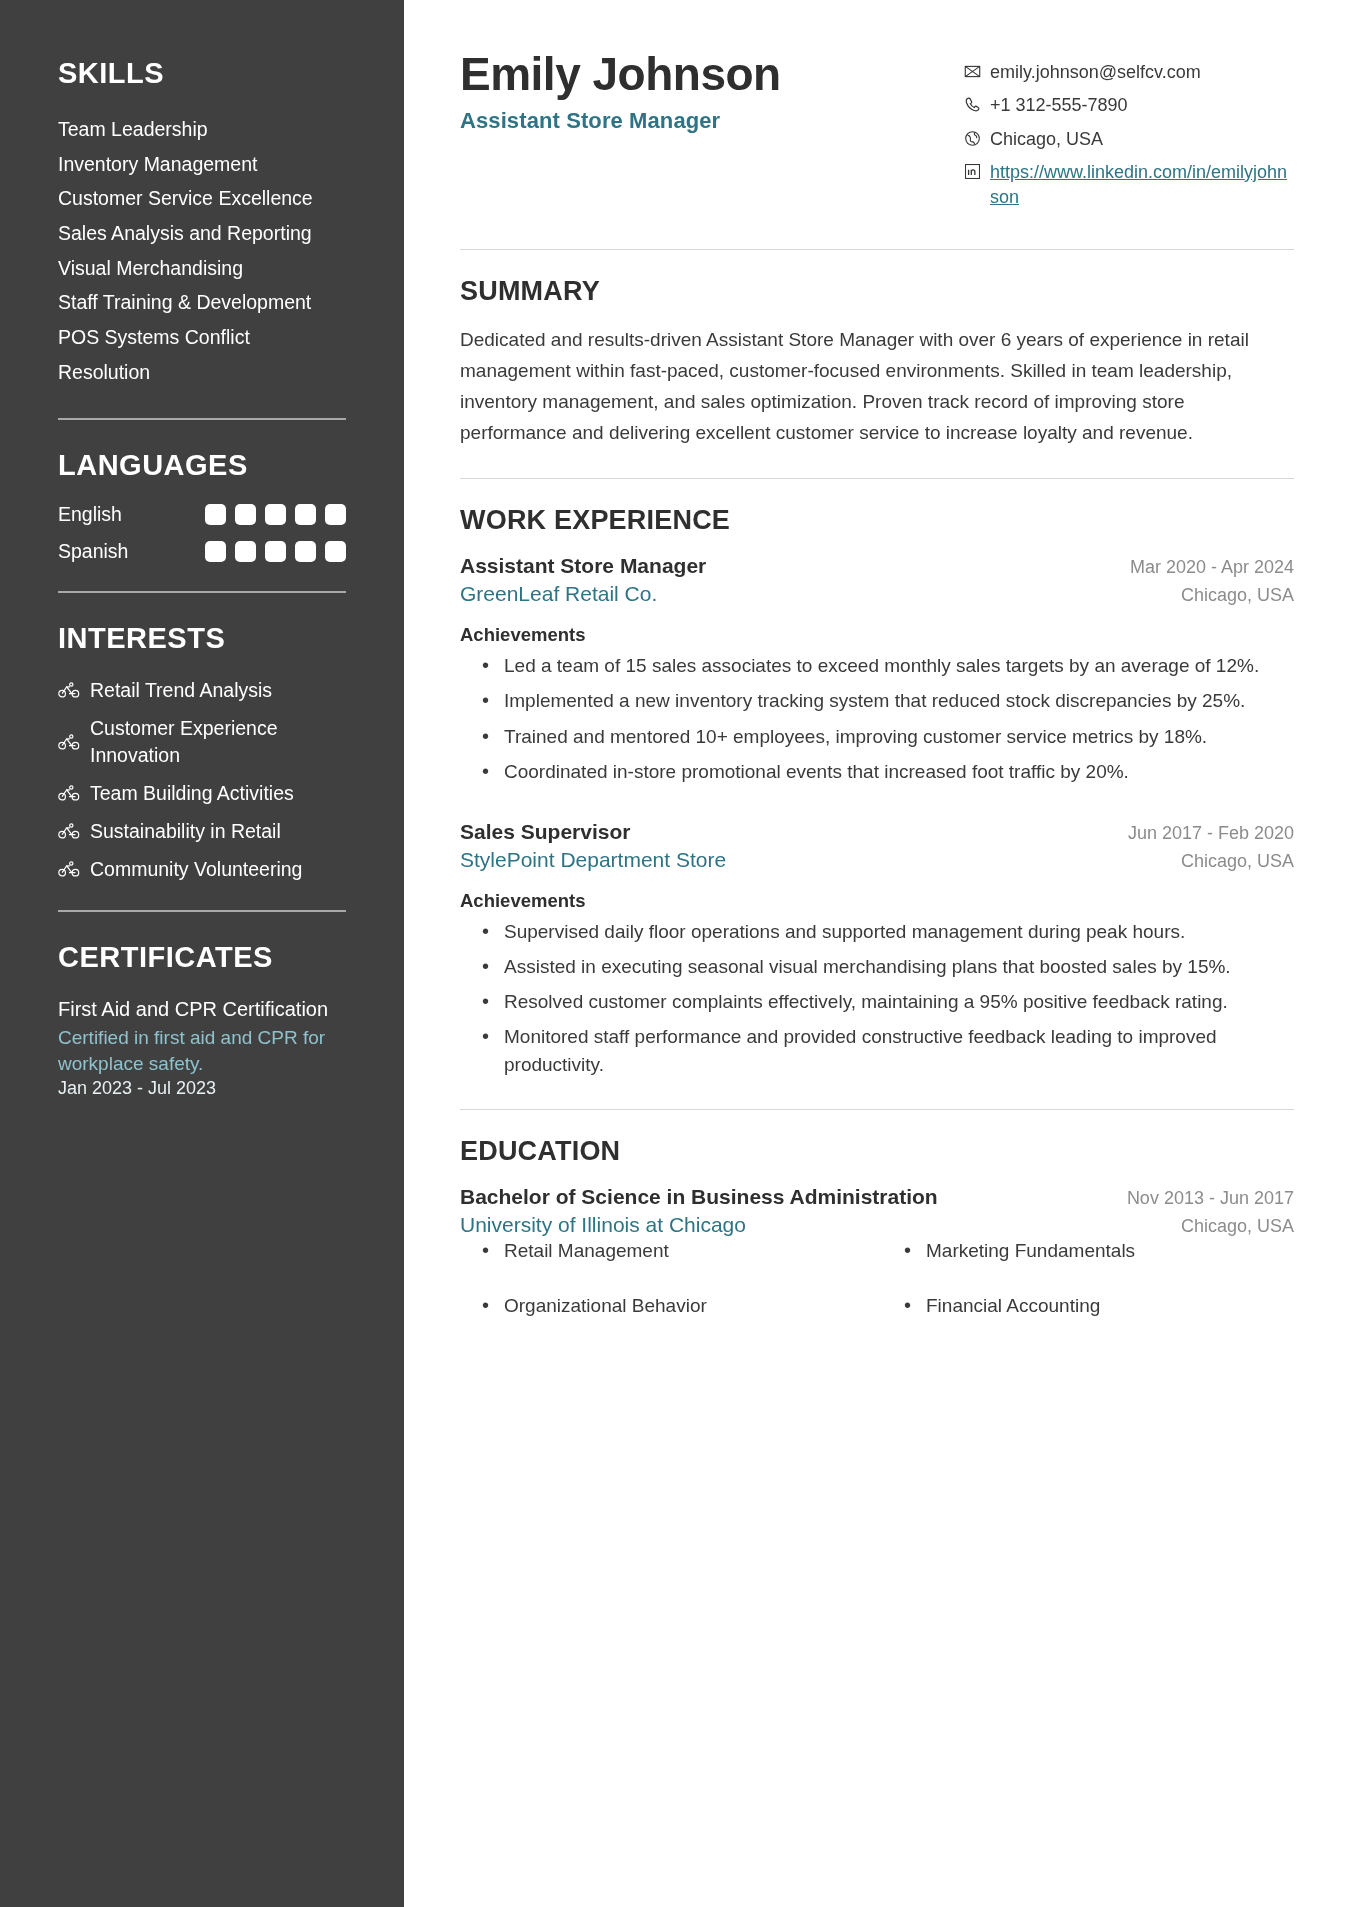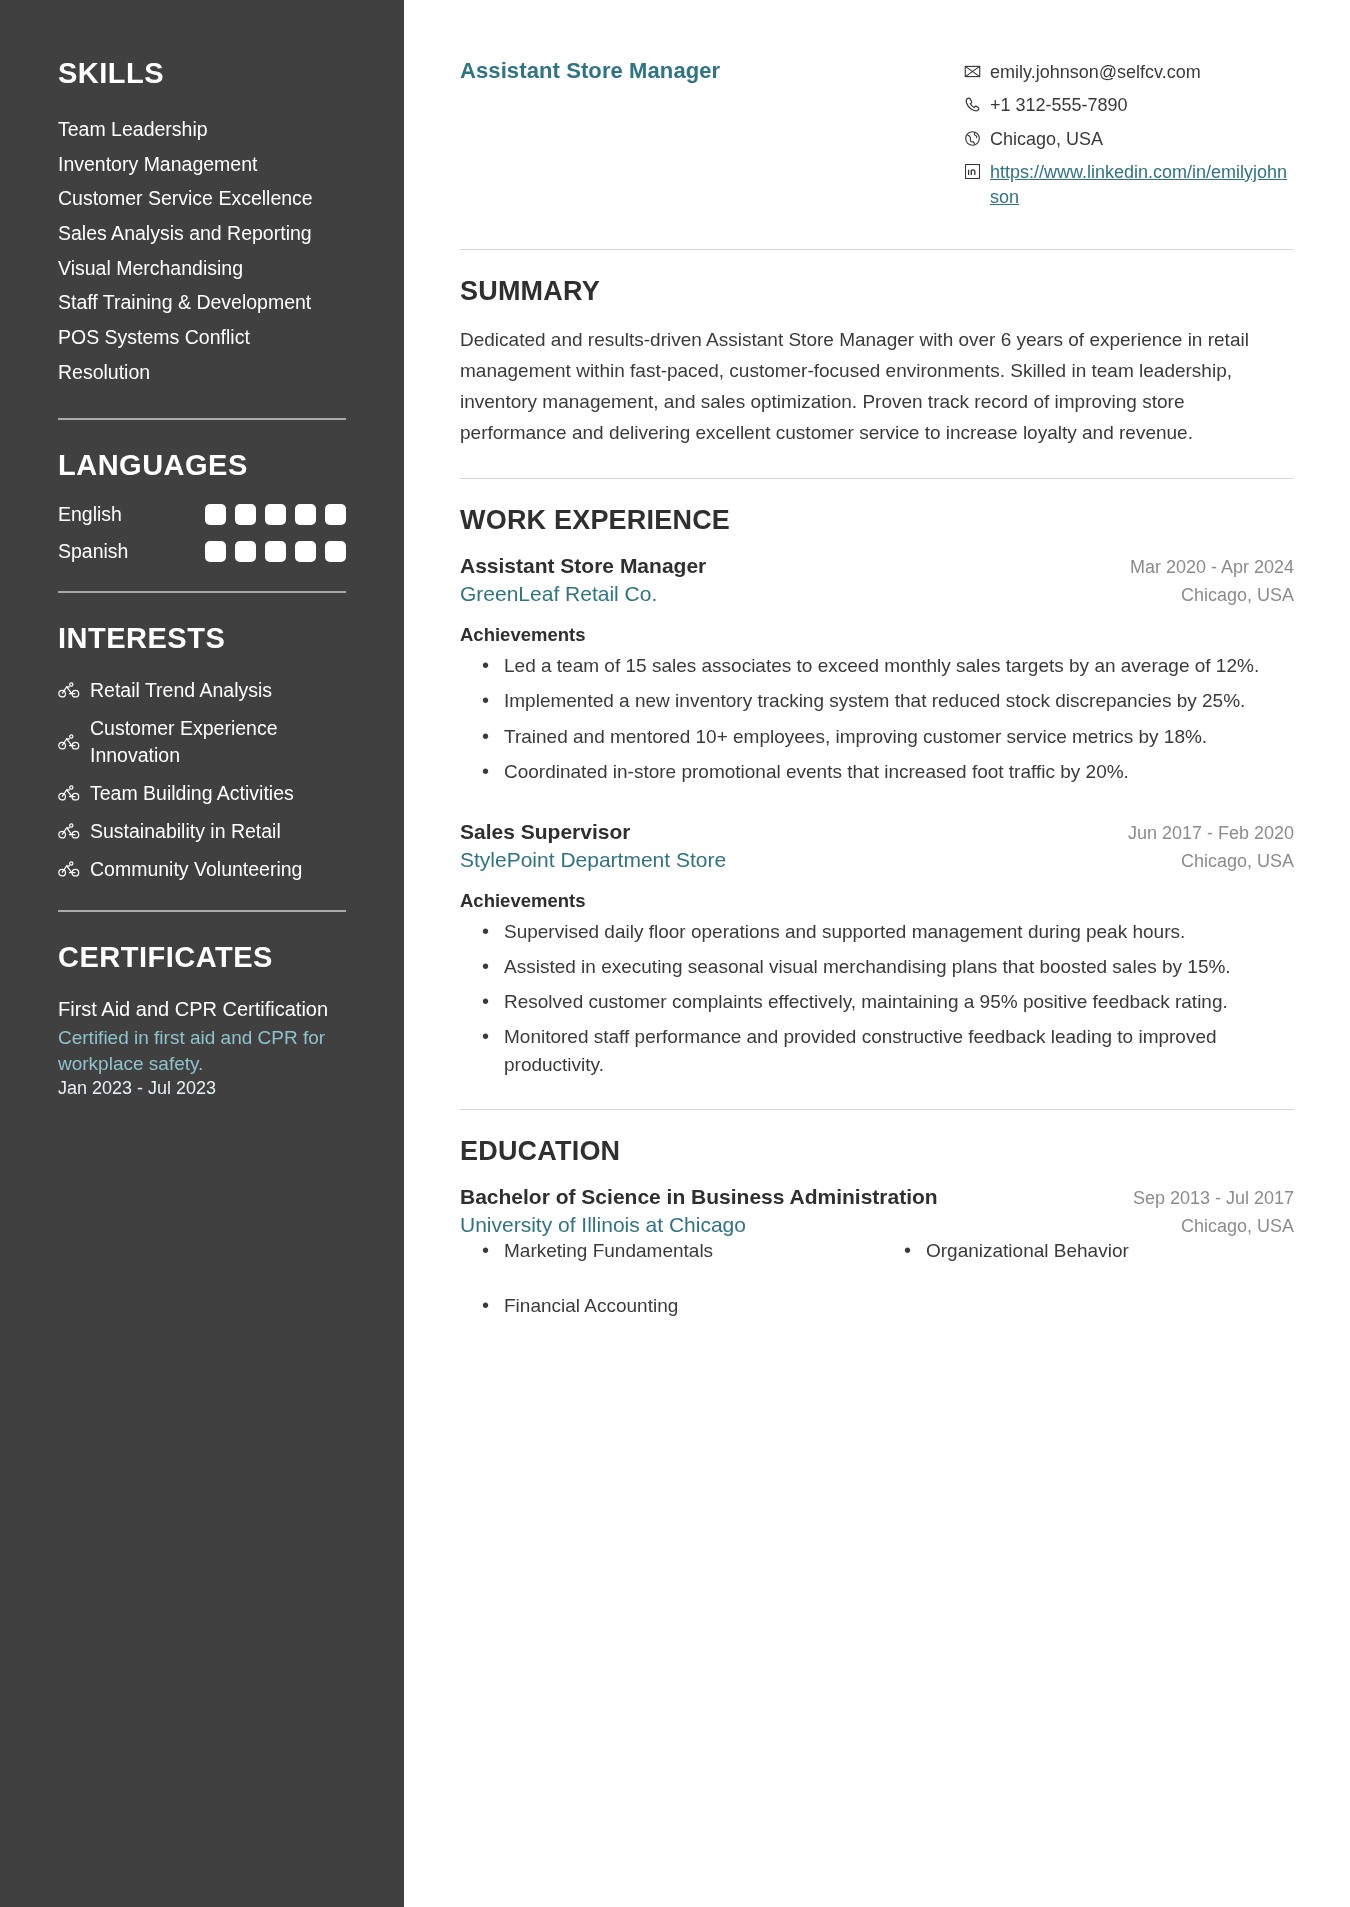--- a/index.html
+++ b/index.html
@@ -387,20 +387,21 @@
         <div class="cert-date">Jan 2023 - Jul 2023</div>
       </div>
     </section>
 
   </aside>
 
   <main class="main">
 
     <header class="header">
       <div>
+        <div class="name">Emily Johnson</div>
         <div class="job-title">Assistant Store Manager</div>
       </div>
 
       <div class="contacts">
 
         <div class="contact-row">
           <svg class="contact-icon" viewBox="0 0 20 20" fill="none" stroke="#333" stroke-width="1.3">
             <rect x="1.5" y="4" width="17" height="12"></rect>
             <path d="M1.5 4 L18.5 16 M18.5 4 L1.5 16"></path>
           </svg>
@@ -486,27 +487,28 @@
     </section>
 
     <div class="divider"></div>
 
     <section>
       <div class="sec-heading">EDUCATION</div>
 
       <div class="entry">
         <div class="entry-head">
           <span class="entry-role">Bachelor of Science in Business Administration</span>
-          <span class="entry-date">Sep 2013 - Jul 2017</span>
+          <span class="entry-date">Nov 2013 - Jun 2017</span>
         </div>
         <div class="entry-sub">
           <span class="entry-org">University of Illinois at Chicago</span>
           <span class="entry-loc">Chicago, USA</span>
         </div>
         <div class="courses-grid">
+          <div class="course-item">Retail Management</div>
           <div class="course-item">Marketing Fundamentals</div>
           <div class="course-item">Organizational Behavior</div>
           <div class="course-item">Financial Accounting</div>
         </div>
       </div>
     </section>
 
   </main>
 </div>
 

